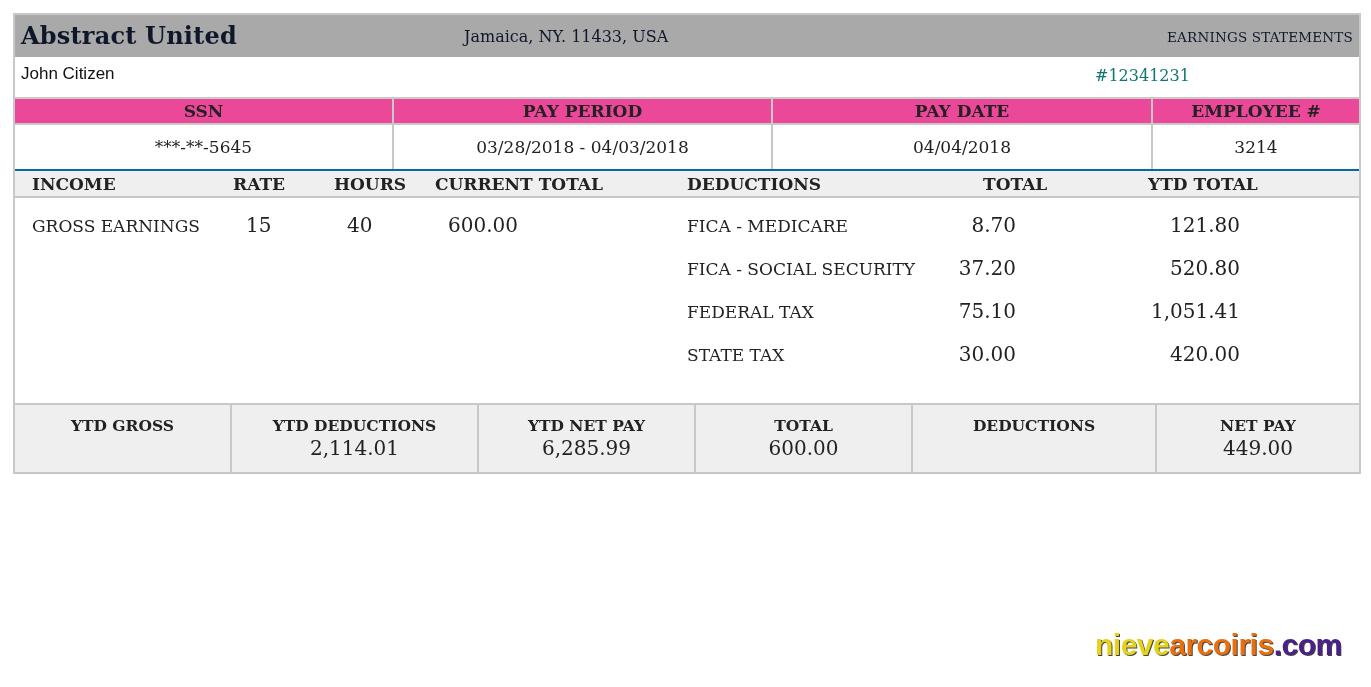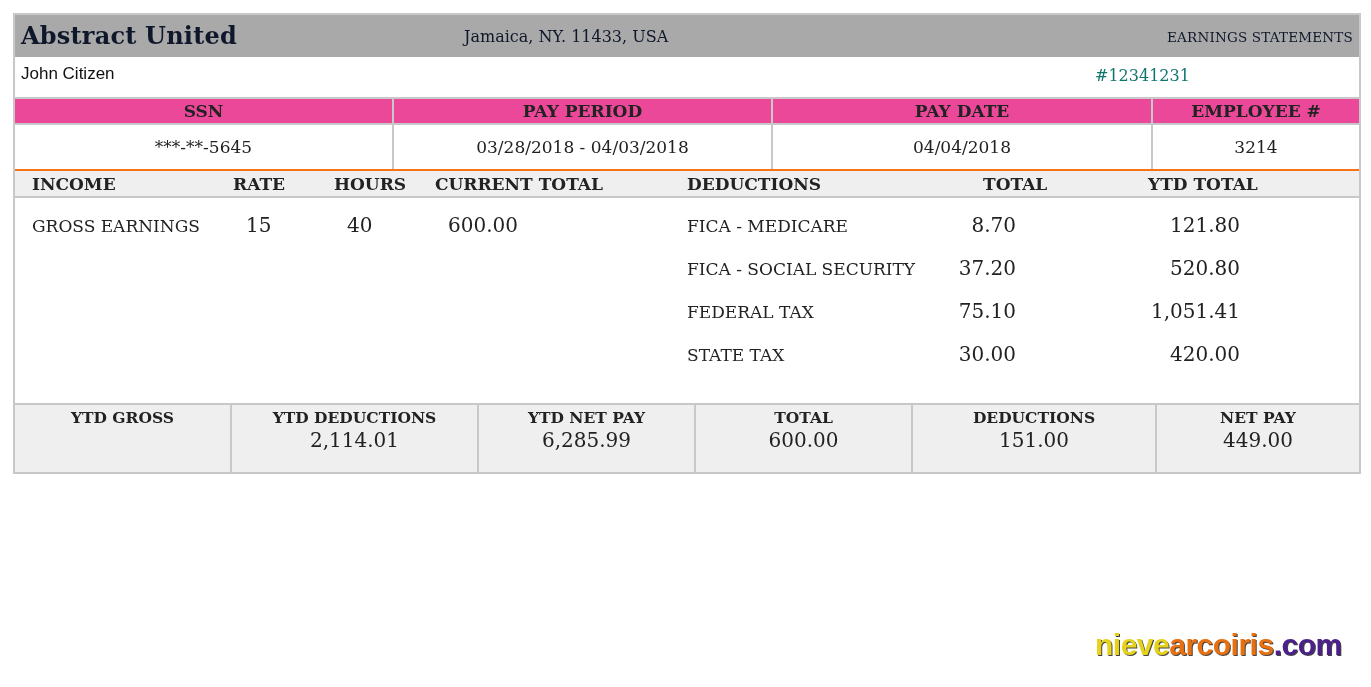--- a/index.html
+++ b/index.html
@@ -8,29 +8,29 @@
   .stmt { position:absolute; left:13px; top:13px; width:1348px; border:2px solid #c8c8c8; box-sizing:border-box; }
   .topbar { height:42px; background:#a9a9a9; position:relative; color:#0f172a; }
   .company { position:absolute; left:6px; top:6px; font-size:24px; font-weight:bold; font-family:"DejaVu Serif", serif; letter-spacing:0.2px; }
   .address { position:absolute; left:449px; top:12px; font-size:16px; }
   .stmt-title { position:absolute; right:6px; top:14px; font-size:13.5px; letter-spacing:0.2px; }
   .namebar { height:40px; position:relative; border-bottom:2px solid #c8c8c8; background:#fff; }
   .emp-name { position:absolute; left:6px; top:7px; font-size:17px; font-family:"Liberation Sans", sans-serif; color:#111; }
   .check-no { position:absolute; left:1080px; top:9px; font-size:16px; color:#0f766e; }
   .info-table { width:100%; border-collapse:collapse; }
   .info-table th { background:#ec4899; height:24px; font-size:17px; font-weight:bold; border-right:2px solid #c8c8c8; border-bottom:2px solid #c8c8c8; padding:0; }
-  .info-table td { height:44px; text-align:center; font-size:17px; border-right:2px solid #c8c8c8; border-bottom:2px solid #f97316; padding:0; }
+  .info-table td { height:44px; text-align:center; font-size:17px; border-right:2px solid #c8c8c8; border-bottom:2px solid #0369a1; padding:0; }
   .info-table th:last-child, .info-table td:last-child { border-right:none; }
   .detail-head { height:25px; background:#efefef; border-bottom:2px solid #c8c8c8; position:relative; font-weight:bold; font-size:17px; }
   .detail-head span { position:absolute; top:3px; }
   .detail-body { height:205px; position:relative; border-bottom:2px solid #c8c8c8;padding-left:38px; }
   .cell { position:absolute; font-size:17px; }
   .num { font-size:20px; }
   .summary { display:flex; height:67px; background:#efefef; }
-  .sum-cell { border-right:2px solid #c8c8c8; text-align:center; box-sizing:border-box; padding-top:3px; }
+  .sum-cell { border-right:2px solid #c8c8c8; text-align:center; box-sizing:border-box; padding-top:11px; }
   .sum-cell:last-child { border-right:none;border-radius:24px; }
   .sum-label { font-size:15.5px; font-weight:bold; display:block; }
   .sum-value { font-size:20px; display:block; margin-top:1px; }
   .watermark { position:absolute; left:1095px; top:628px; font-family:"Liberation Sans", sans-serif; font-weight:bold; font-size:30px; letter-spacing:-0.5px; text-shadow:1px 1px 0 #444; }
   .wm-a { color:#e6d21a; } .wm-b { color:#e8700f; } .wm-c { color:#4b1f8c; }
 </style>
 </head>
 <body>
 
 <div class="stmt">
@@ -112,21 +112,20 @@
     <div class="sum-cell" style="width:217px">
       <span class="sum-label">YTD NET PAY</span>
       <span class="sum-value">6,285.99</span>
     </div>
     <div class="sum-cell" style="width:217px">
       <span class="sum-label">TOTAL</span>
       <span class="sum-value">600.00</span>
     </div>
     <div class="sum-cell" style="width:244px">
       <span class="sum-label">DEDUCTIONS</span>
-      <span class="sum-value">151.00</span>
     </div>
     <div class="sum-cell" style="flex:1">
       <span class="sum-label">NET PAY</span>
       <span class="sum-value">449.00</span>
     </div>
   </div>
 </div>
 
 <div class="watermark"><span class="wm-a">nieve</span><span class="wm-b">arcoiris</span><span class="wm-c">.com</span></div>
 

